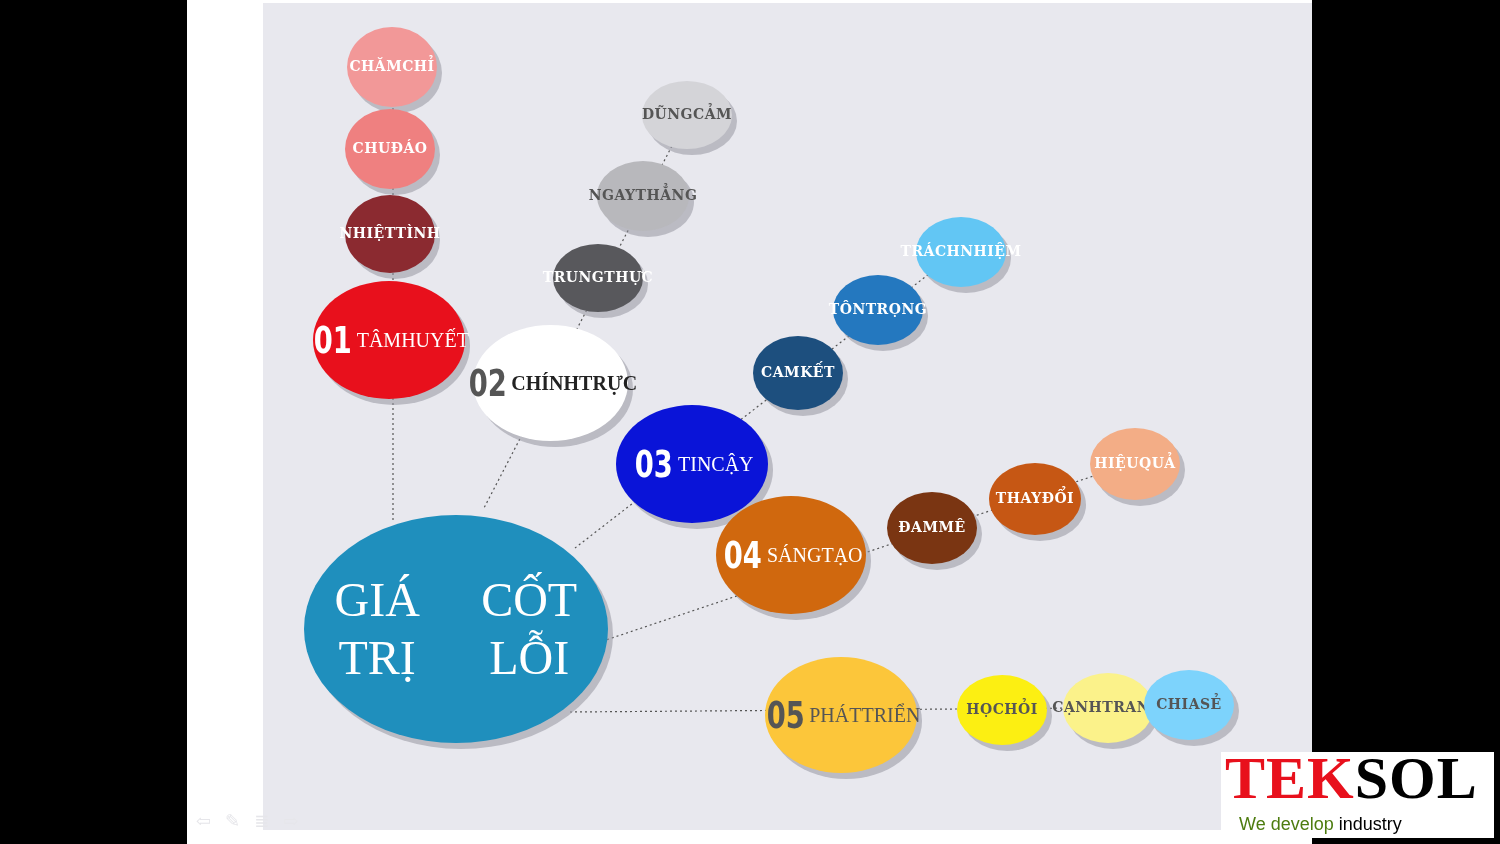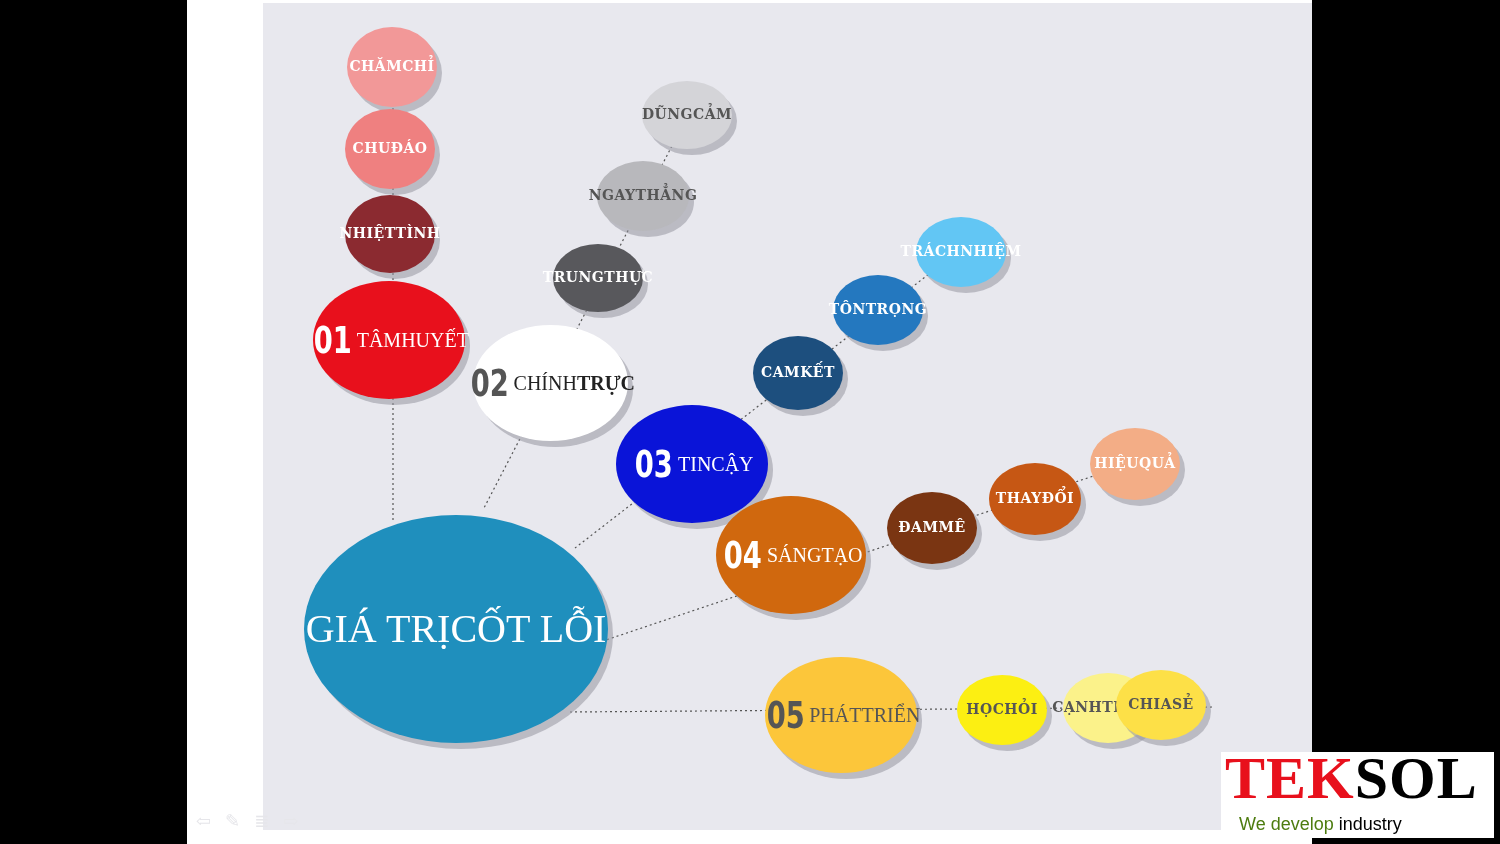--- a/index.html
+++ b/index.html
@@ -8,21 +8,21 @@
   .slide{position:absolute;left:263px;top:3px;width:1049px;height:827px;background:#e8e8ee;overflow:hidden;}
   .bg-curve{position:absolute;border-radius:50%;}
   .bg1{left:-1180px;top:-1010px;width:2600px;height:2200px;background:#c6c6cc;}
   .bg2{left:-1480px;top:-890px;width:2720px;height:2240px;background:#d9d9df;}
   .bg3{left:-1640px;top:-780px;width:2780px;height:2300px;background:#e8e8ee;}
   svg.links{position:absolute;left:0;top:0;width:1500px;height:844px;}
   .node{position:absolute;border-radius:50%;display:flex;align-items:center;justify-content:center;text-align:center;box-shadow:5px 6px 0 rgba(150,150,160,0.55);line-height:1.1;}
   .small{font-family:"DejaVu Serif",serif;font-weight:bold;font-size:14px;letter-spacing:0.5px;}
   .num{font-family:"DejaVu Sans Condensed","DejaVu Sans",sans-serif;font-weight:bold;font-size:38px;line-height:1;transform:scaleX(0.8);}
   .mainlabel{font-family:"Liberation Serif",serif;font-size:20px;line-height:1.15;}
-  .center-title{font-family:"Liberation Serif",serif;font-size:40px;line-height:1.2;color:#fff;}
+  .center-title{font-family:"Liberation Serif",serif;font-size:48px;line-height:1.2;color:#fff;}
   .nav-icons{position:absolute;left:196px;top:810px;display:flex;gap:14px;color:#e6e6ea;font-size:18px;}
   .logo{position:absolute;left:1221px;top:752px;width:273px;height:86px;background:#fff;text-align:center;}
   .logo-main{position:absolute;left:4px;top:-4px;font-family:"Liberation Serif",serif;font-weight:bold;font-size:60px;letter-spacing:1px;line-height:1;}
   .logo-tag{position:absolute;left:18px;top:62px;font-family:"Liberation Sans",sans-serif;font-size:18px;}
 </style>
 </head>
 <body>
 
 <div class="frame"></div>
 
@@ -72,21 +72,21 @@
 <div class="node" style="left:597px;top:161px;width:92px;height:70px;background:#b8b8bc;color:#555;">
   <span class="small">NGAY</span>
   <span class="small">THẲNG</span>
 </div>
 <div class="node" style="left:553px;top:244px;width:90px;height:68px;background:#58585c;color:#fff;justify-content:center;">
   <span class="small">TRUNG</span>
   <span class="small">THỰC</span>
 </div>
 <div class="node" style="left:473px;top:325px;width:155px;height:116px;background:#ffffff;color:#222;">
   <span class="num" style="color:#555;">02</span>
-  <span class="mainlabel" style="font-weight:normal;">CHÍNH</span>
+  <span class="mainlabel" style="font-weight:bold;">CHÍNH</span>
   <span class="mainlabel" style="font-weight:bold;">TRỰC</span>
 </div>
 
 <div class="node" style="left:916px;top:217px;width:90px;height:70px;background:#62c6f4;color:#fff;">
   <span class="small">TRÁCH</span>
   <span class="small">NHIỆM</span>
 </div>
 <div class="node" style="left:833px;top:275px;width:90px;height:70px;background:#2478bf;color:#fff;">
   <span class="small">TÔN</span>
   <span class="small">TRỌNG</span>
@@ -125,21 +125,21 @@
   <span class="mainlabel">TRIỂN</span>
 </div>
 <div class="node" style="left:957px;top:675px;width:90px;height:70px;background:#fcef12;color:#555;">
   <span class="small">HỌC</span>
   <span class="small">HỎI</span>
 </div>
 <div class="node" style="left:1063px;top:673px;width:90px;height:70px;background:#fbf28a;color:#555;">
   <span class="small">CẠNH</span>
   <span class="small">TRANH</span>
 </div>
-<div class="node" style="left:1116px;top:670px;width:90px;height:70px;background:#fde047;color:#555;">
+<div class="node" style="left:1144px;top:670px;width:90px;height:70px;background:#7dd3fc;color:#555;">
   <span class="small">CHIA</span>
   <span class="small">SẺ</span>
 </div>
 
 <div class="node" style="left:304px;top:515px;width:304px;height:228px;background:#1f8fbd;">
   <span class="center-title">GIÁ TRỊ</span>
   <span class="center-title">CỐT LỖI</span>
 </div>
 
 <div class="nav-icons">

